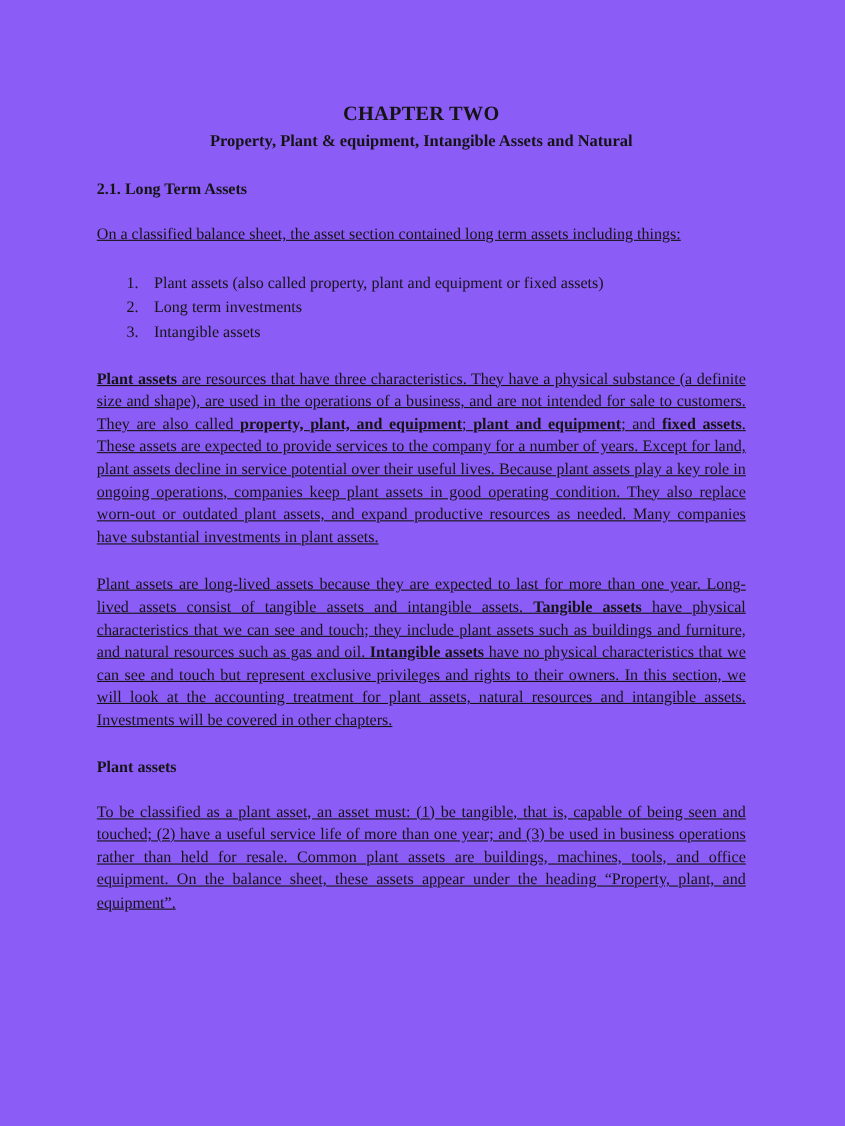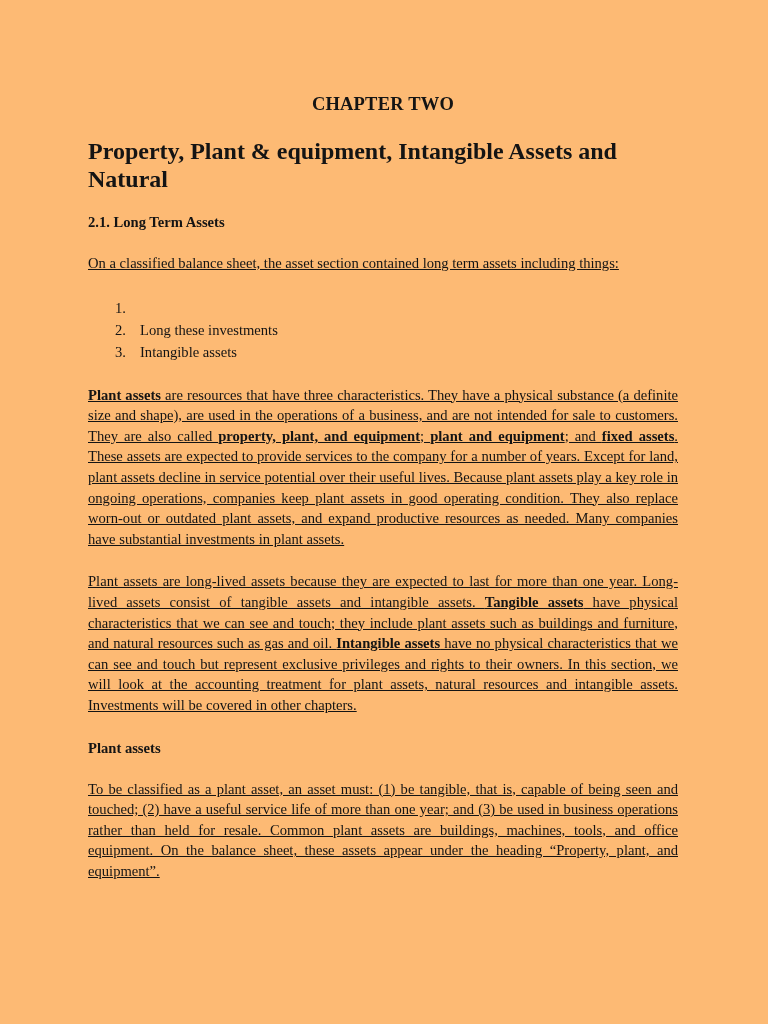--- a/index.html
+++ b/index.html
@@ -1,42 +1,41 @@
 <!DOCTYPE html>
 <html><head>
 <meta charset="utf-8">
 <style>
   * { margin: 0; padding: 0; box-sizing: border-box; }
   html, body { background: #ffffff; }
   .page {
     position: relative;
     width: 768px;
     height: 1024px;
-    background: #fdba74;
+    background: #8b5cf6;
     overflow: hidden;
     font-family: "Liberation Serif", "DejaVu Serif", serif;
     color: #141414;
   }
   .content {
     position: absolute;
     left: 88px;
     right: 90px;
     top: 0;
   }
   .chapter-title {
     margin-top: 94px;
     text-align: center;
     font-size: 18.5px;
     font-weight: bold;
     letter-spacing: 0.2px;
   }
   .doc-title {
-    margin-top: 22px;
-    text-align: left;
-    font-size: 24px;
+    text-align: center;
+    font-size: 15px;
     font-weight: bold;
     line-height: 28px;
   }
   .doc-title span { display: block; }
   .section-heading {
     margin-top: 21px;
     font-size: 14.6px;
     font-weight: bold;
   }
   p.body-par {
@@ -89,24 +88,25 @@
       <span>Property, Plant &amp; equipment, Intangible Assets and Natural</span>
     </div>
 
     <div class="section-heading">2.1. Long Term Assets</div>
 
     <p class="body-par">On a classified balance sheet, the asset section contained long term assets including things:</p>
 
     <div class="num-list">
       <div class="li">
         <span class="li-num">1.</span>
+        <span class="li-text">Plant assets (also called property, plant and equipment or fixed assets)</span>
       </div>
       <div class="li">
         <span class="li-num">2.</span>
-        <span class="li-text">Long these investments</span>
+        <span class="li-text">Long term investments</span>
       </div>
       <div class="li">
         <span class="li-num">3.</span>
         <span class="li-text">Intangible assets</span>
       </div>
     </div>
 
     <p class="body-par"><b>Plant assets</b><span> are resources that have three characteristics. They have a physical substance (a definite size and shape), are used in the operations of a business, and are not intended for sale to customers. They are also called </span><b>property, plant, and equipment</b><span>; </span><b>plant and equipment</b><span>; and </span><b>fixed assets</b><span>. These assets are expected to provide services to the company for a number of years. Except for land, plant assets decline in service potential over their useful lives. Because plant assets play a key role in ongoing operations, companies keep plant assets in good operating condition. They also replace worn-out or outdated plant assets, and expand productive resources as needed. Many companies have substantial investments in plant assets.</span></p>
 
     <p class="body-par"><span>Plant assets are long-lived assets because they are expected to last for more than one year. Long-lived assets consist of tangible assets and intangible assets. </span><b>Tangible assets</b><span> have physical characteristics that we can see and touch; they include plant assets such as buildings and furniture, and natural resources such as gas and oil. </span><b>Intangible assets</b><span> have no physical characteristics that we can see and touch but represent exclusive privileges and rights to their owners. In this section, we will look at the accounting treatment for plant assets, natural resources and intangible assets.  Investments will be covered in other chapters.</span></p>

